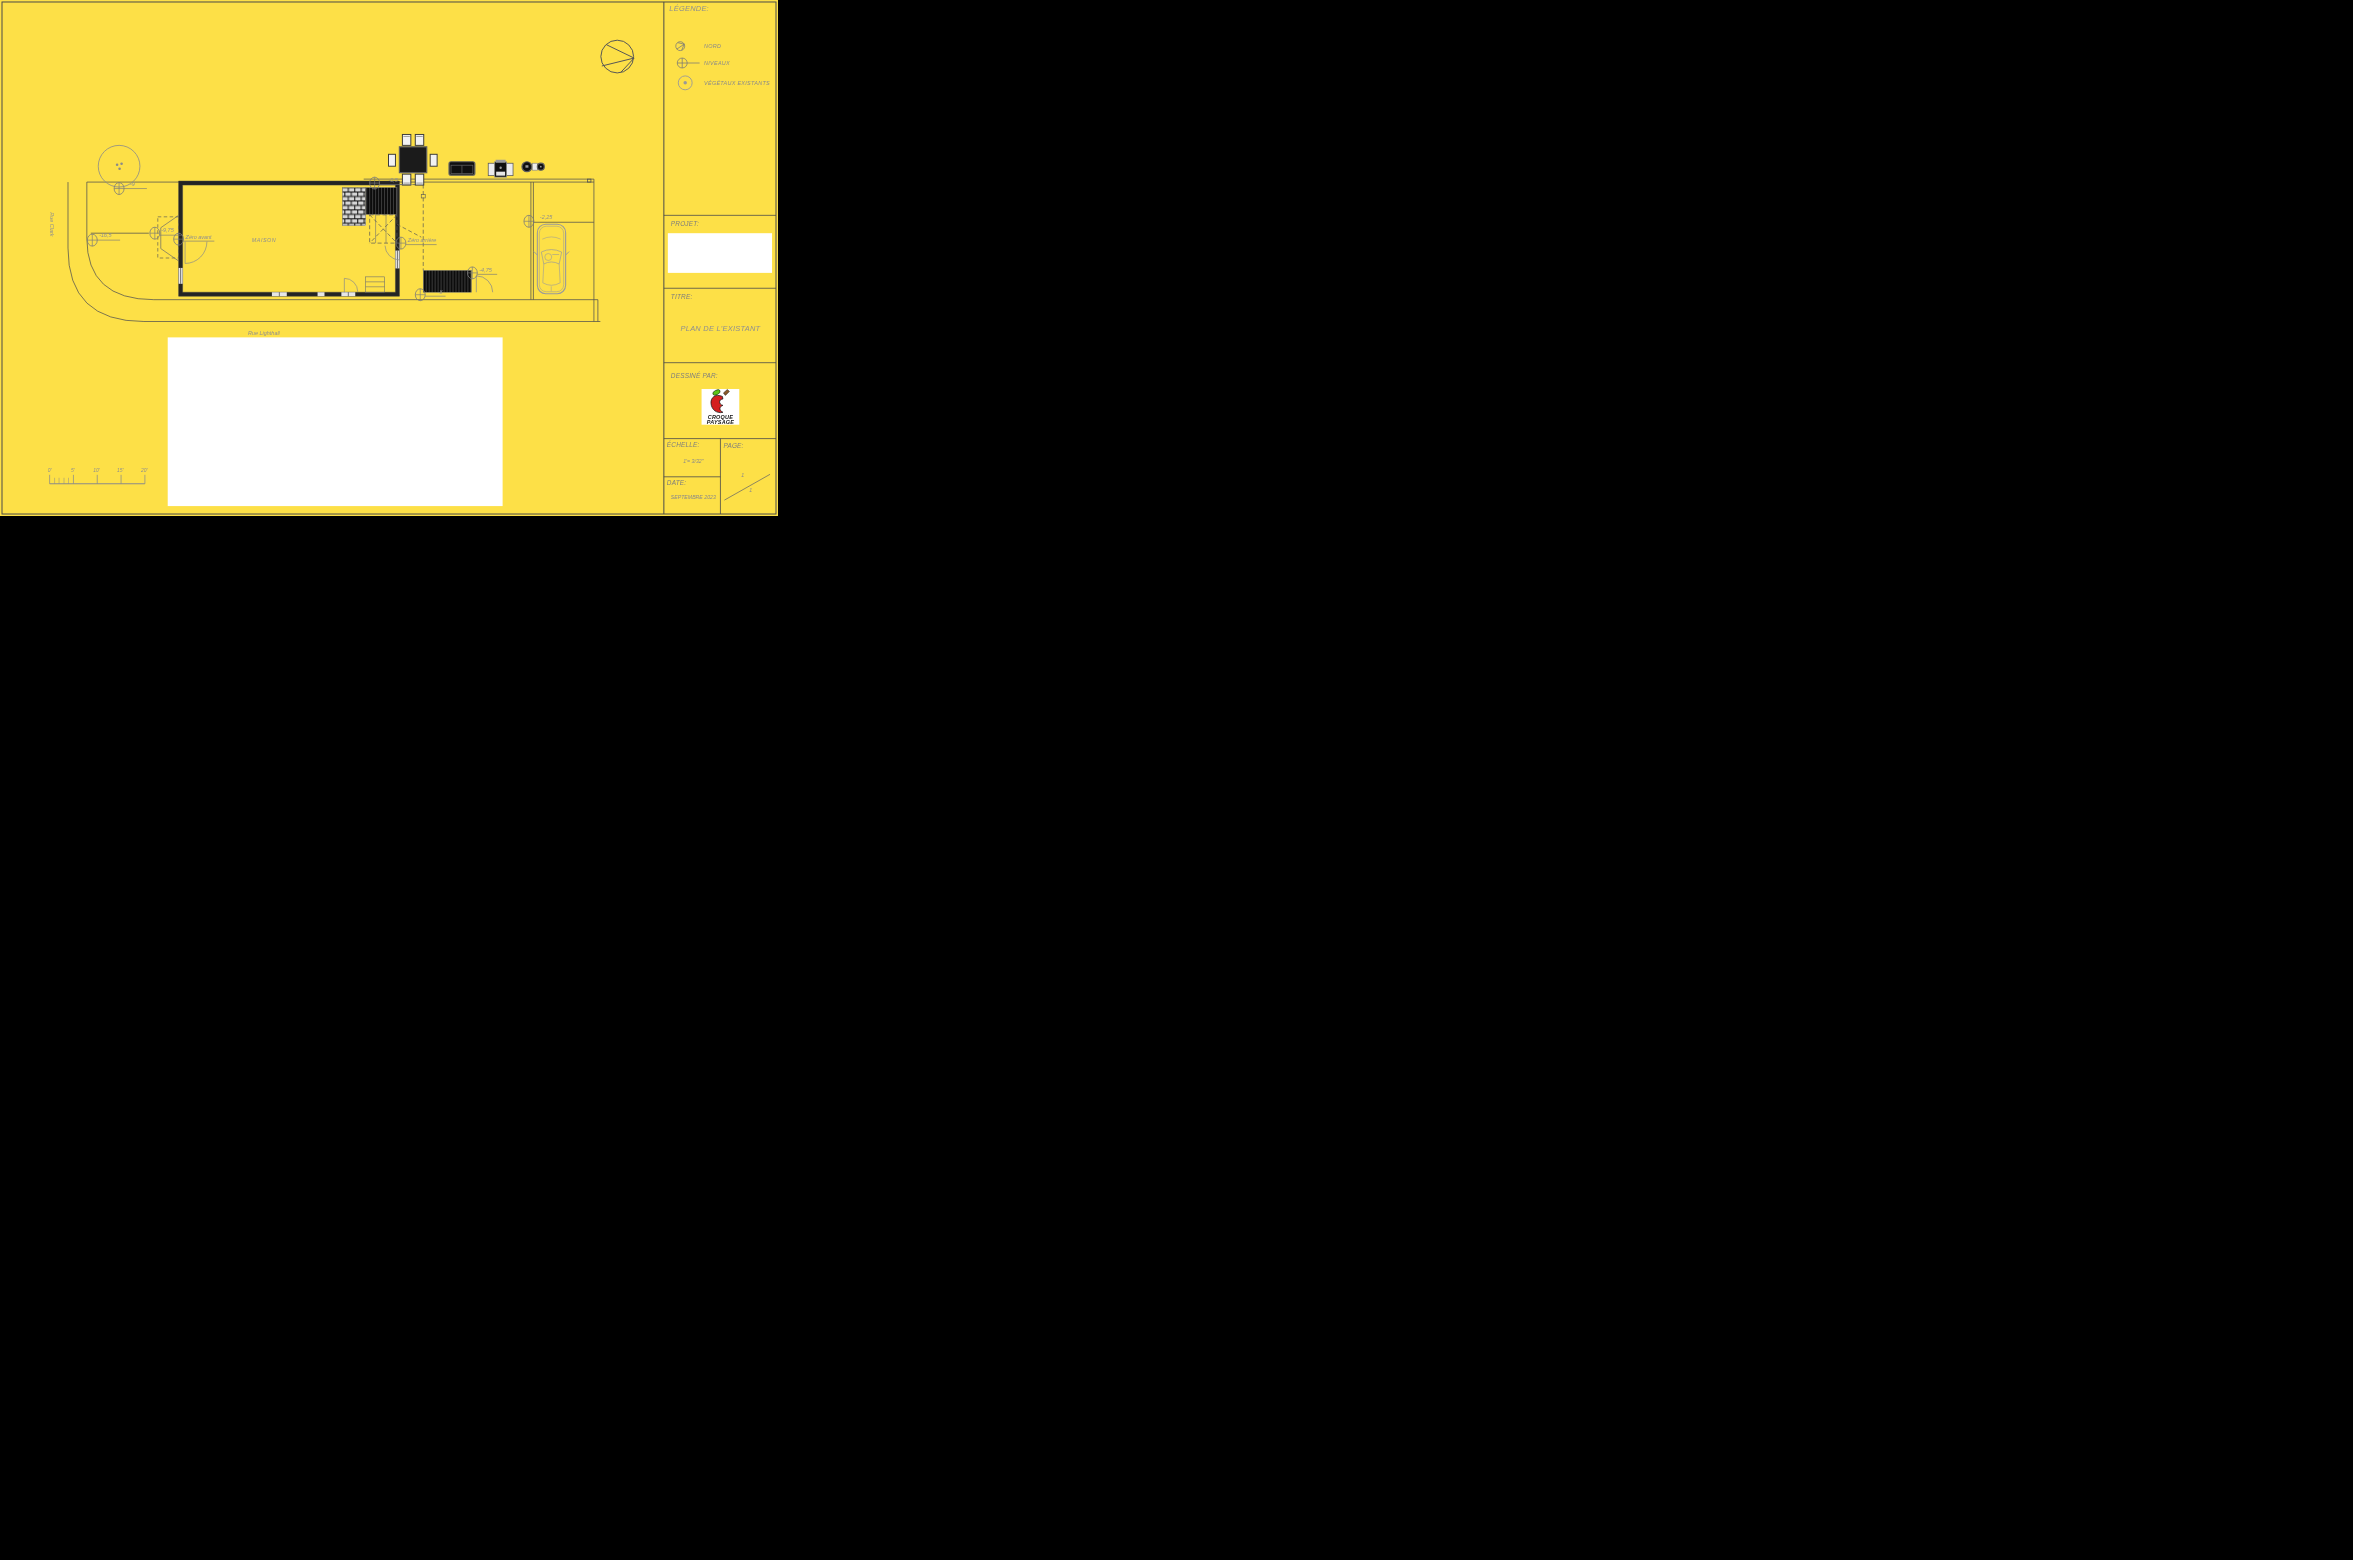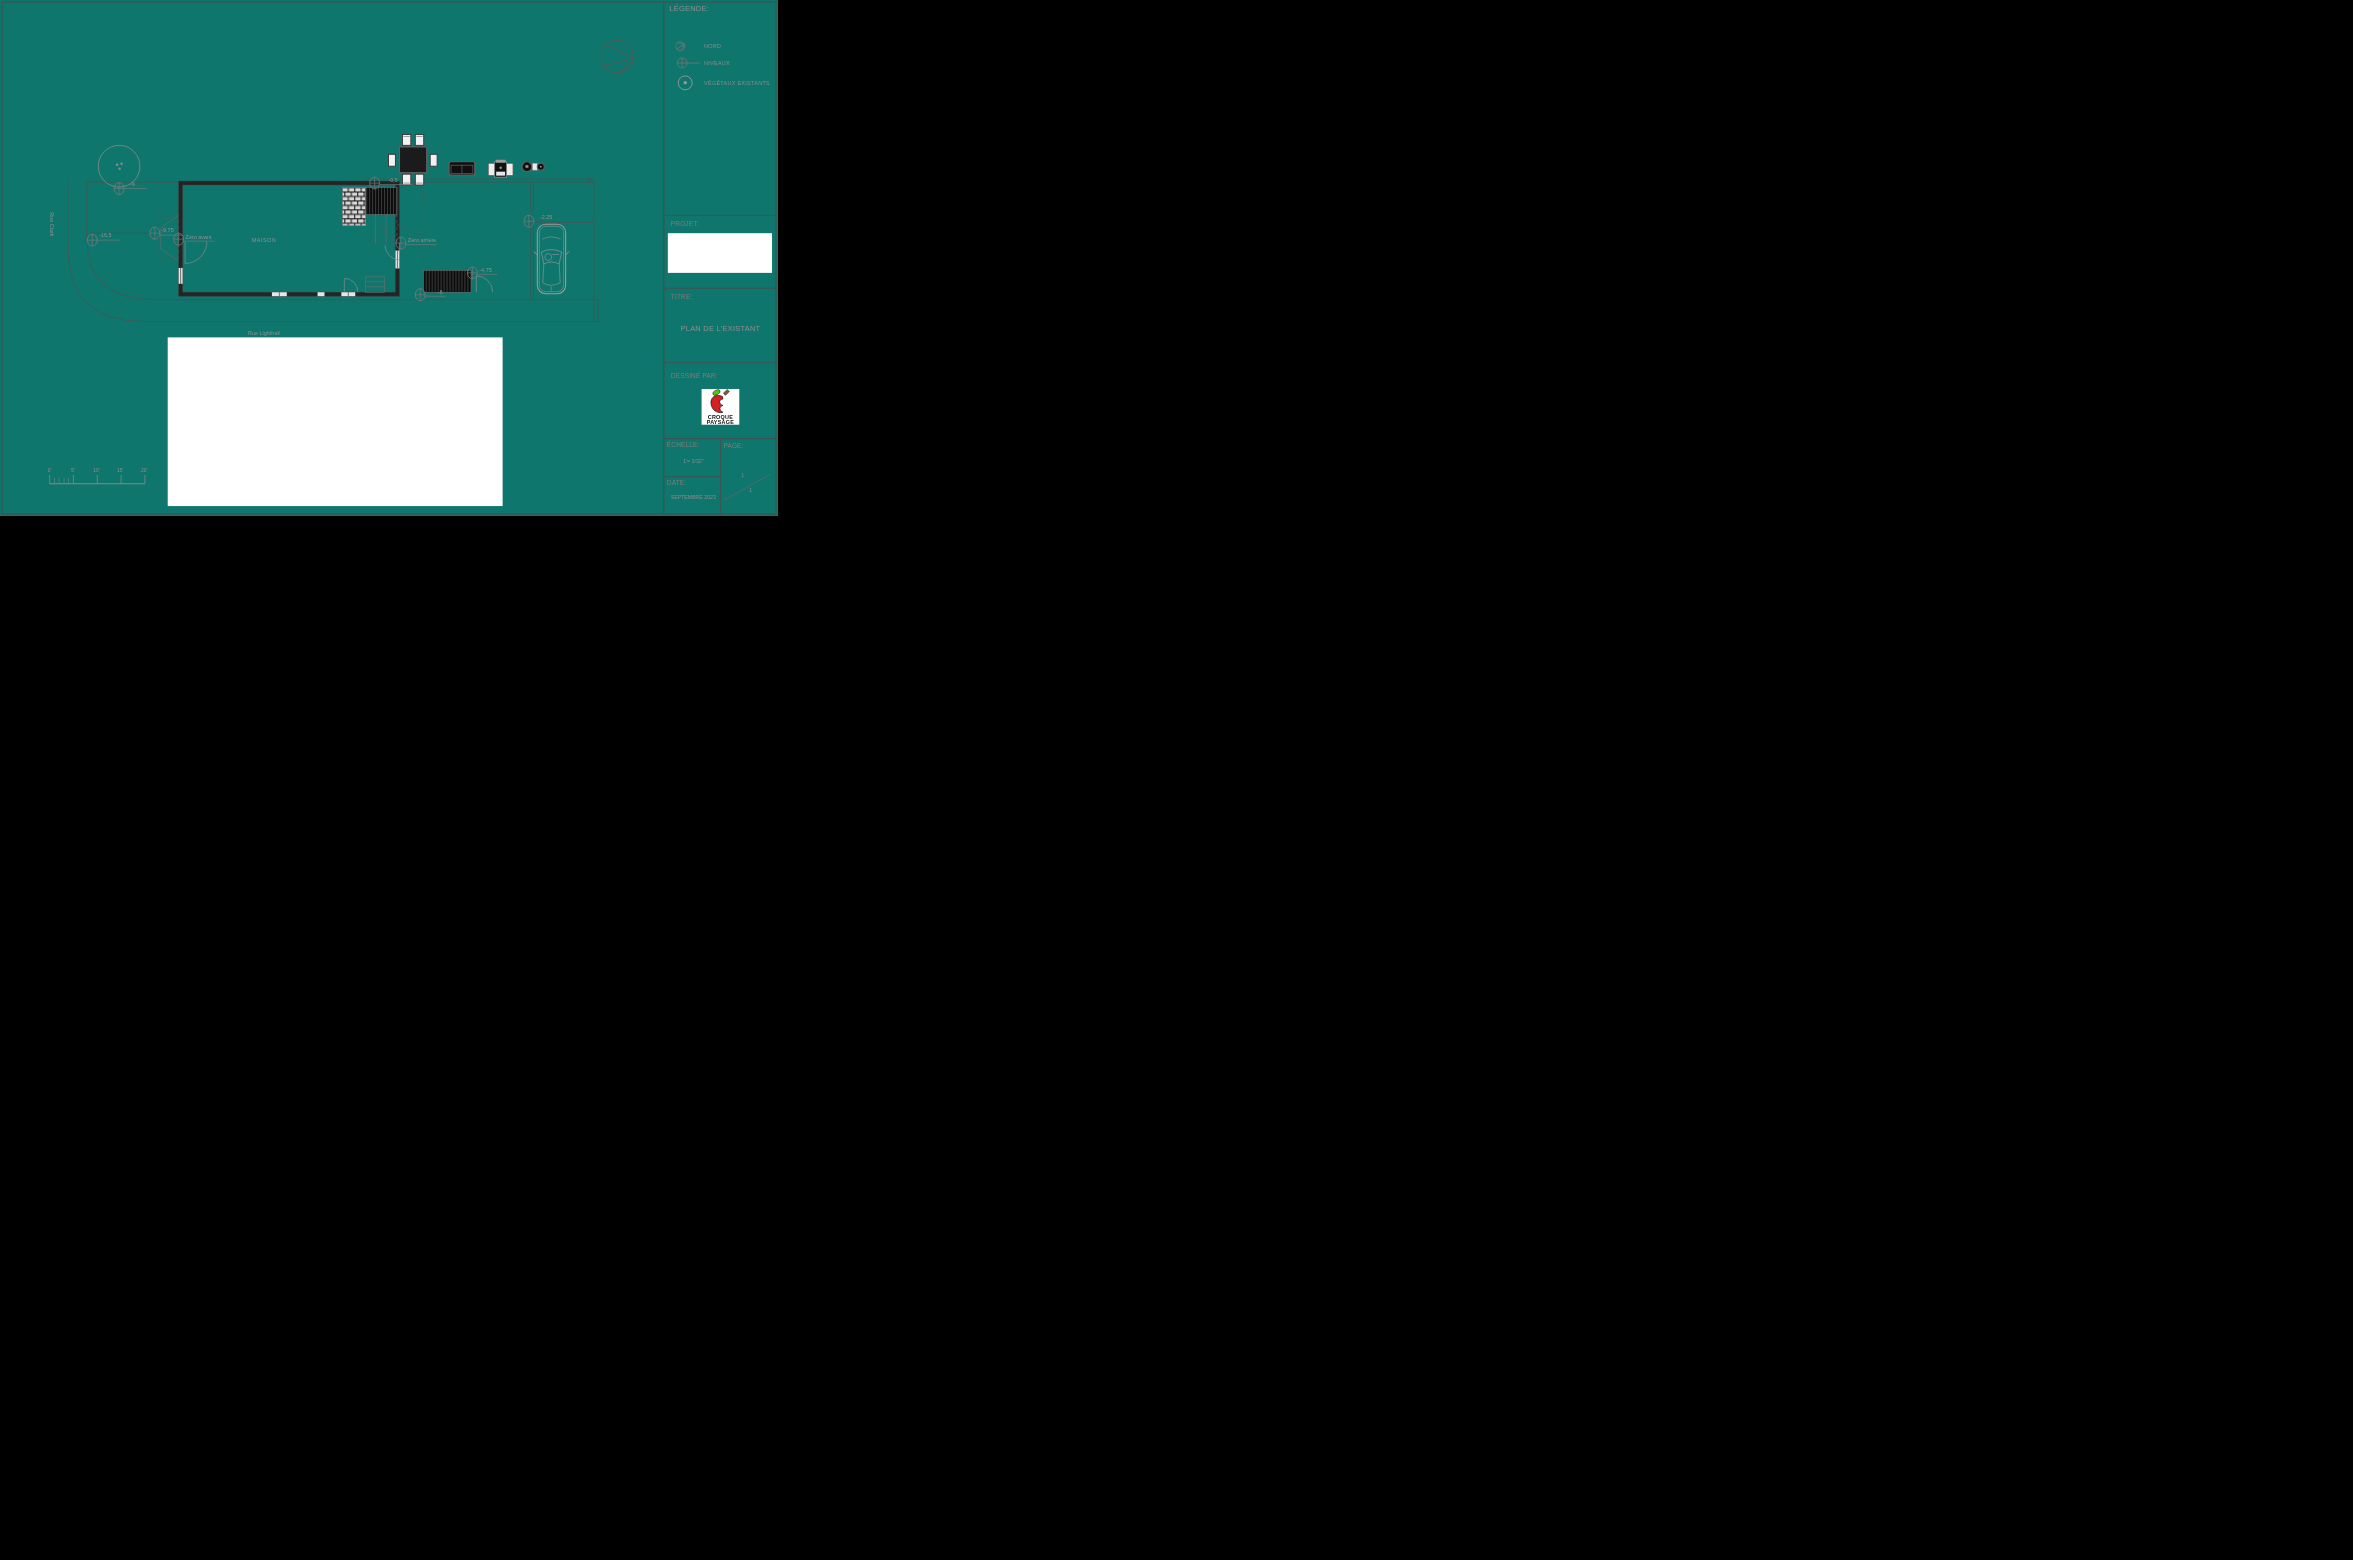--- a/index.html
+++ b/index.html
@@ -1,16 +1,16 @@
 <!DOCTYPE html>
 <html style="font-size:8px"><head>
 <meta charset="utf-8">
 <style>
   html,body{margin:0;padding:0;background:#000;}
-  .sheet{position:relative;width:778px;height:516px;background:#0f766e;overflow:hidden;}
+  .sheet{position:relative;width:778px;height:516px;background:#fde047;overflow:hidden;font-style:italic;}
   svg{position:absolute;left:0;top:0;}
   text{font-family:"Liberation Sans",sans-serif;}
   .lbl{fill:#8f8f8f;font-size:11px;}
   .lbl-sm{fill:#8f8f8f;font-size:10px;}
   .hdr{fill:#7d7d7d;font-size:13px;letter-spacing:.4px;}
   .hdr-lg{fill:#8f8f8f;font-size:15px;letter-spacing:.5px;}
   .val{fill:#8a8a8a;font-size:10.5px;}
   .legtxt{fill:#8a8a8a;font-size:11px;letter-spacing:.6px;}
   .logo-t{fill:#111;font-size:11px;font-weight:700;letter-spacing:.5px;}
 </style>

